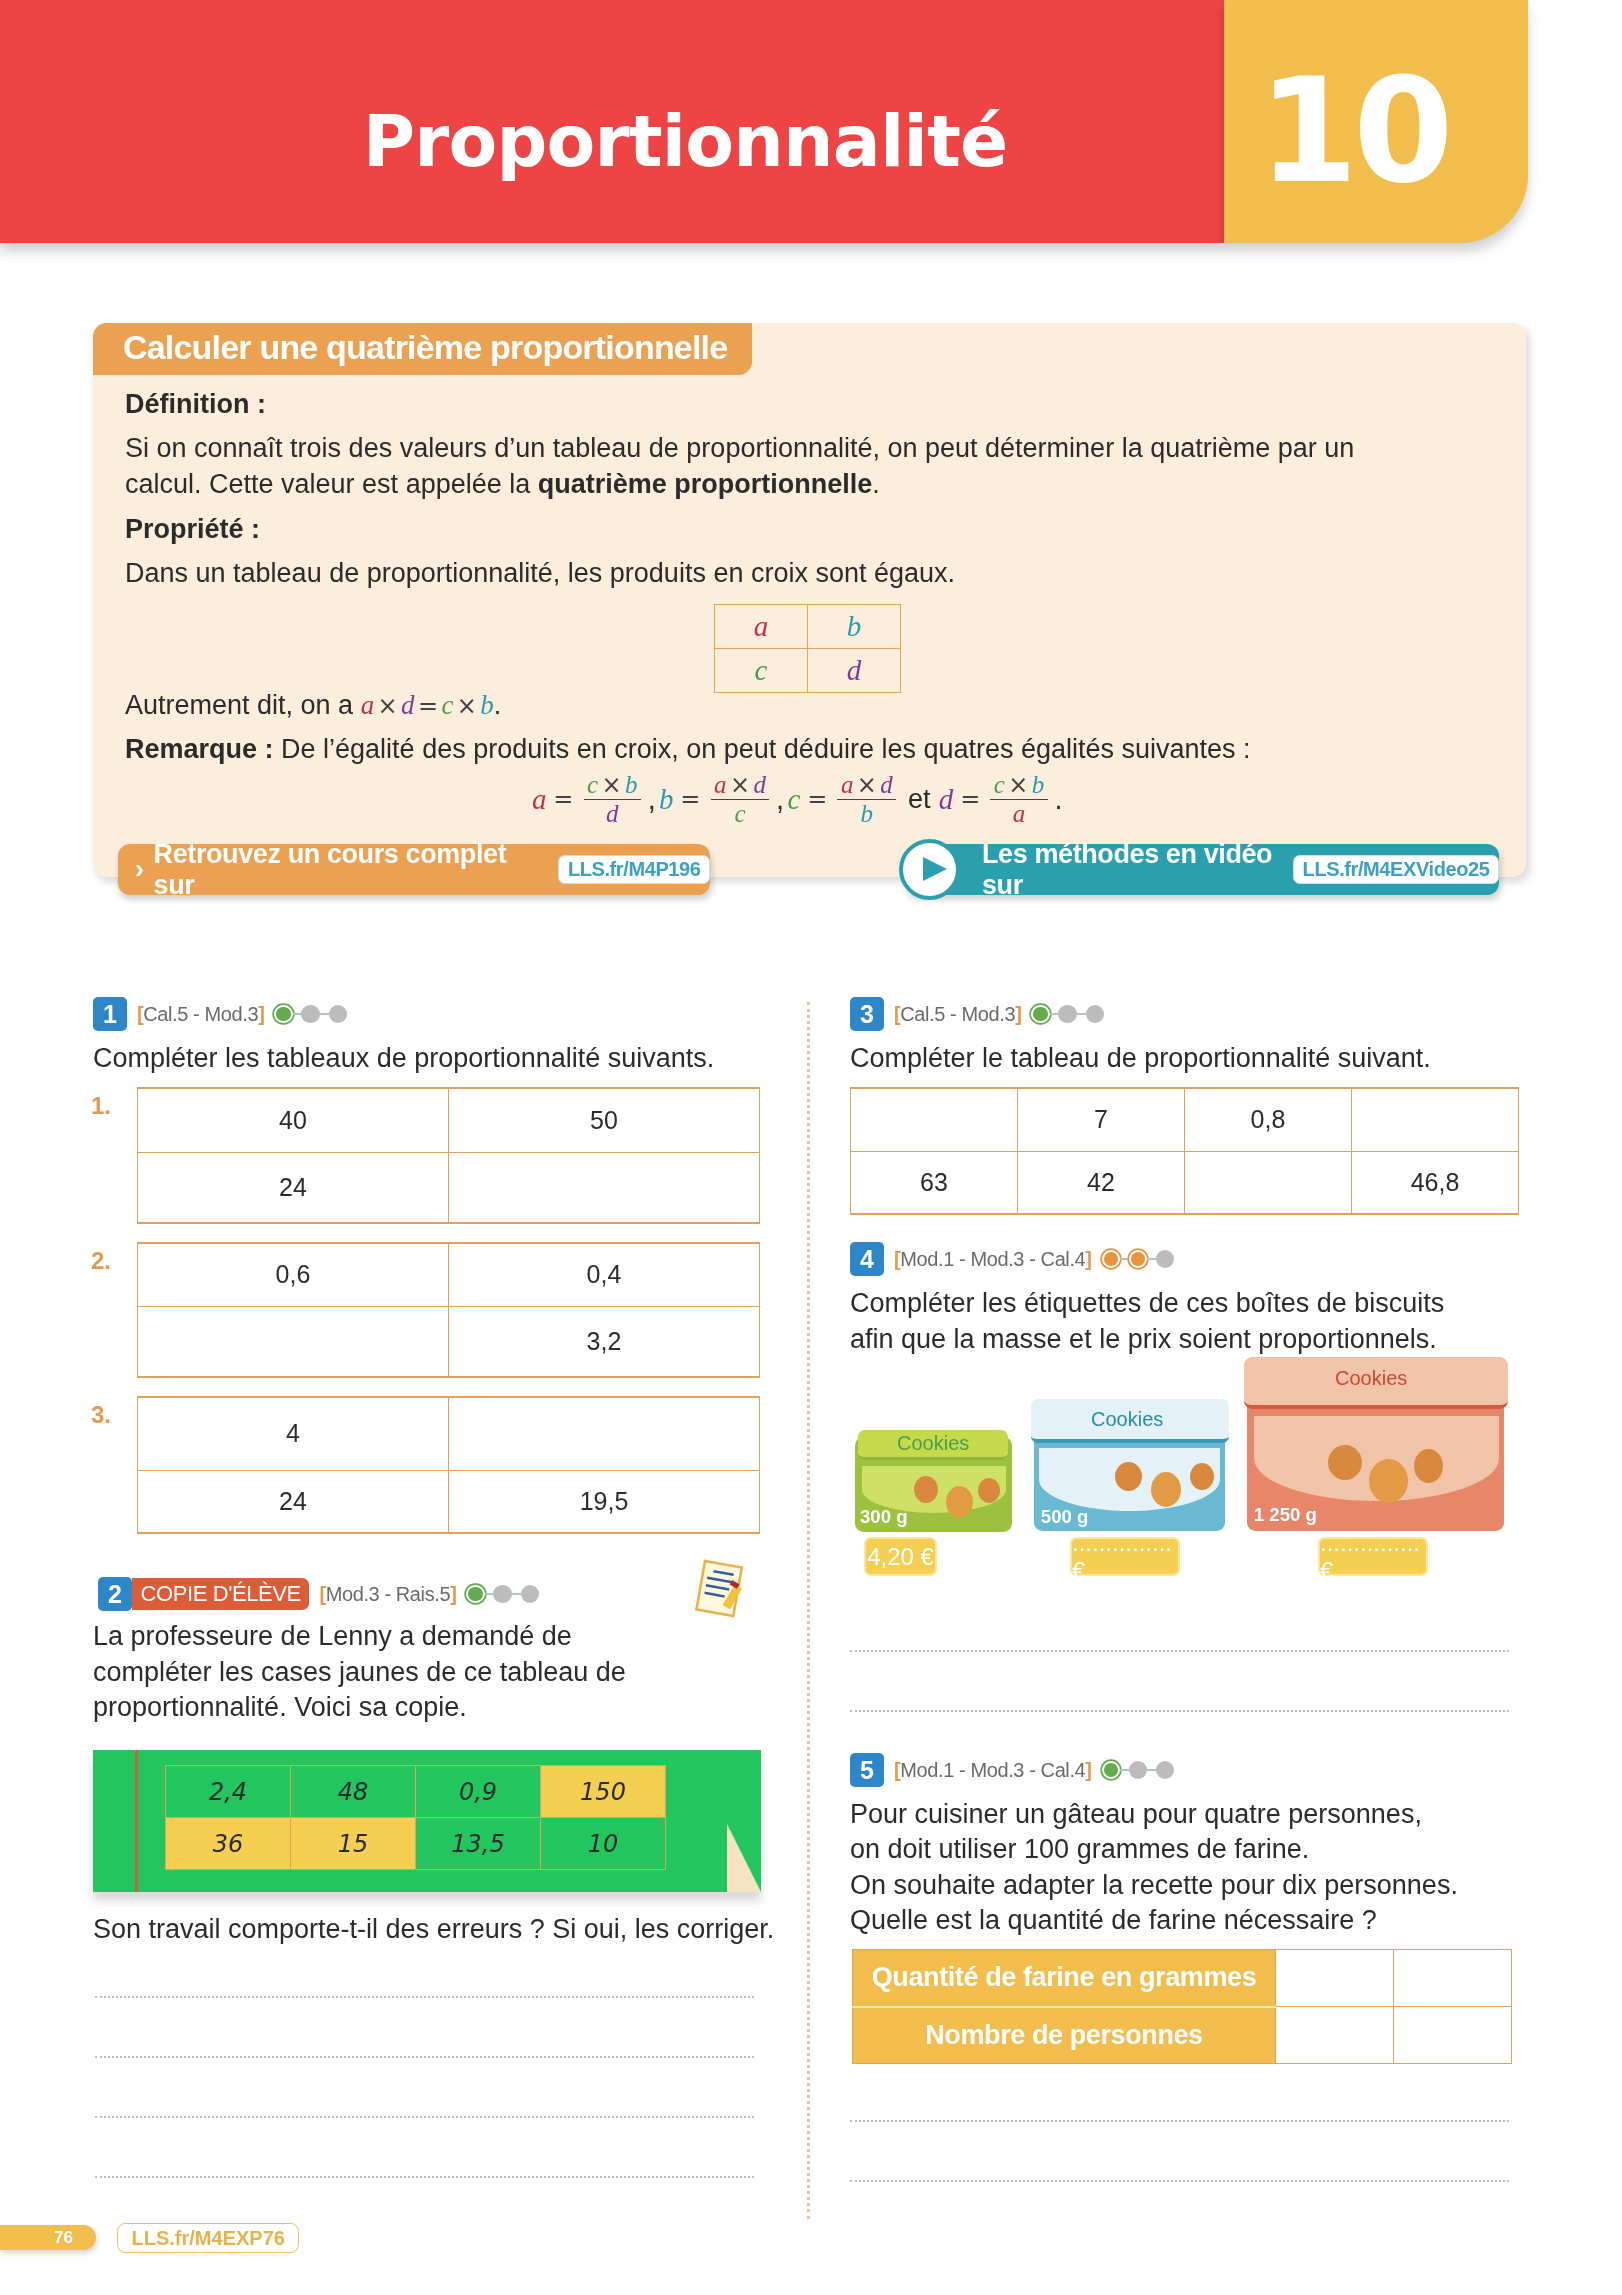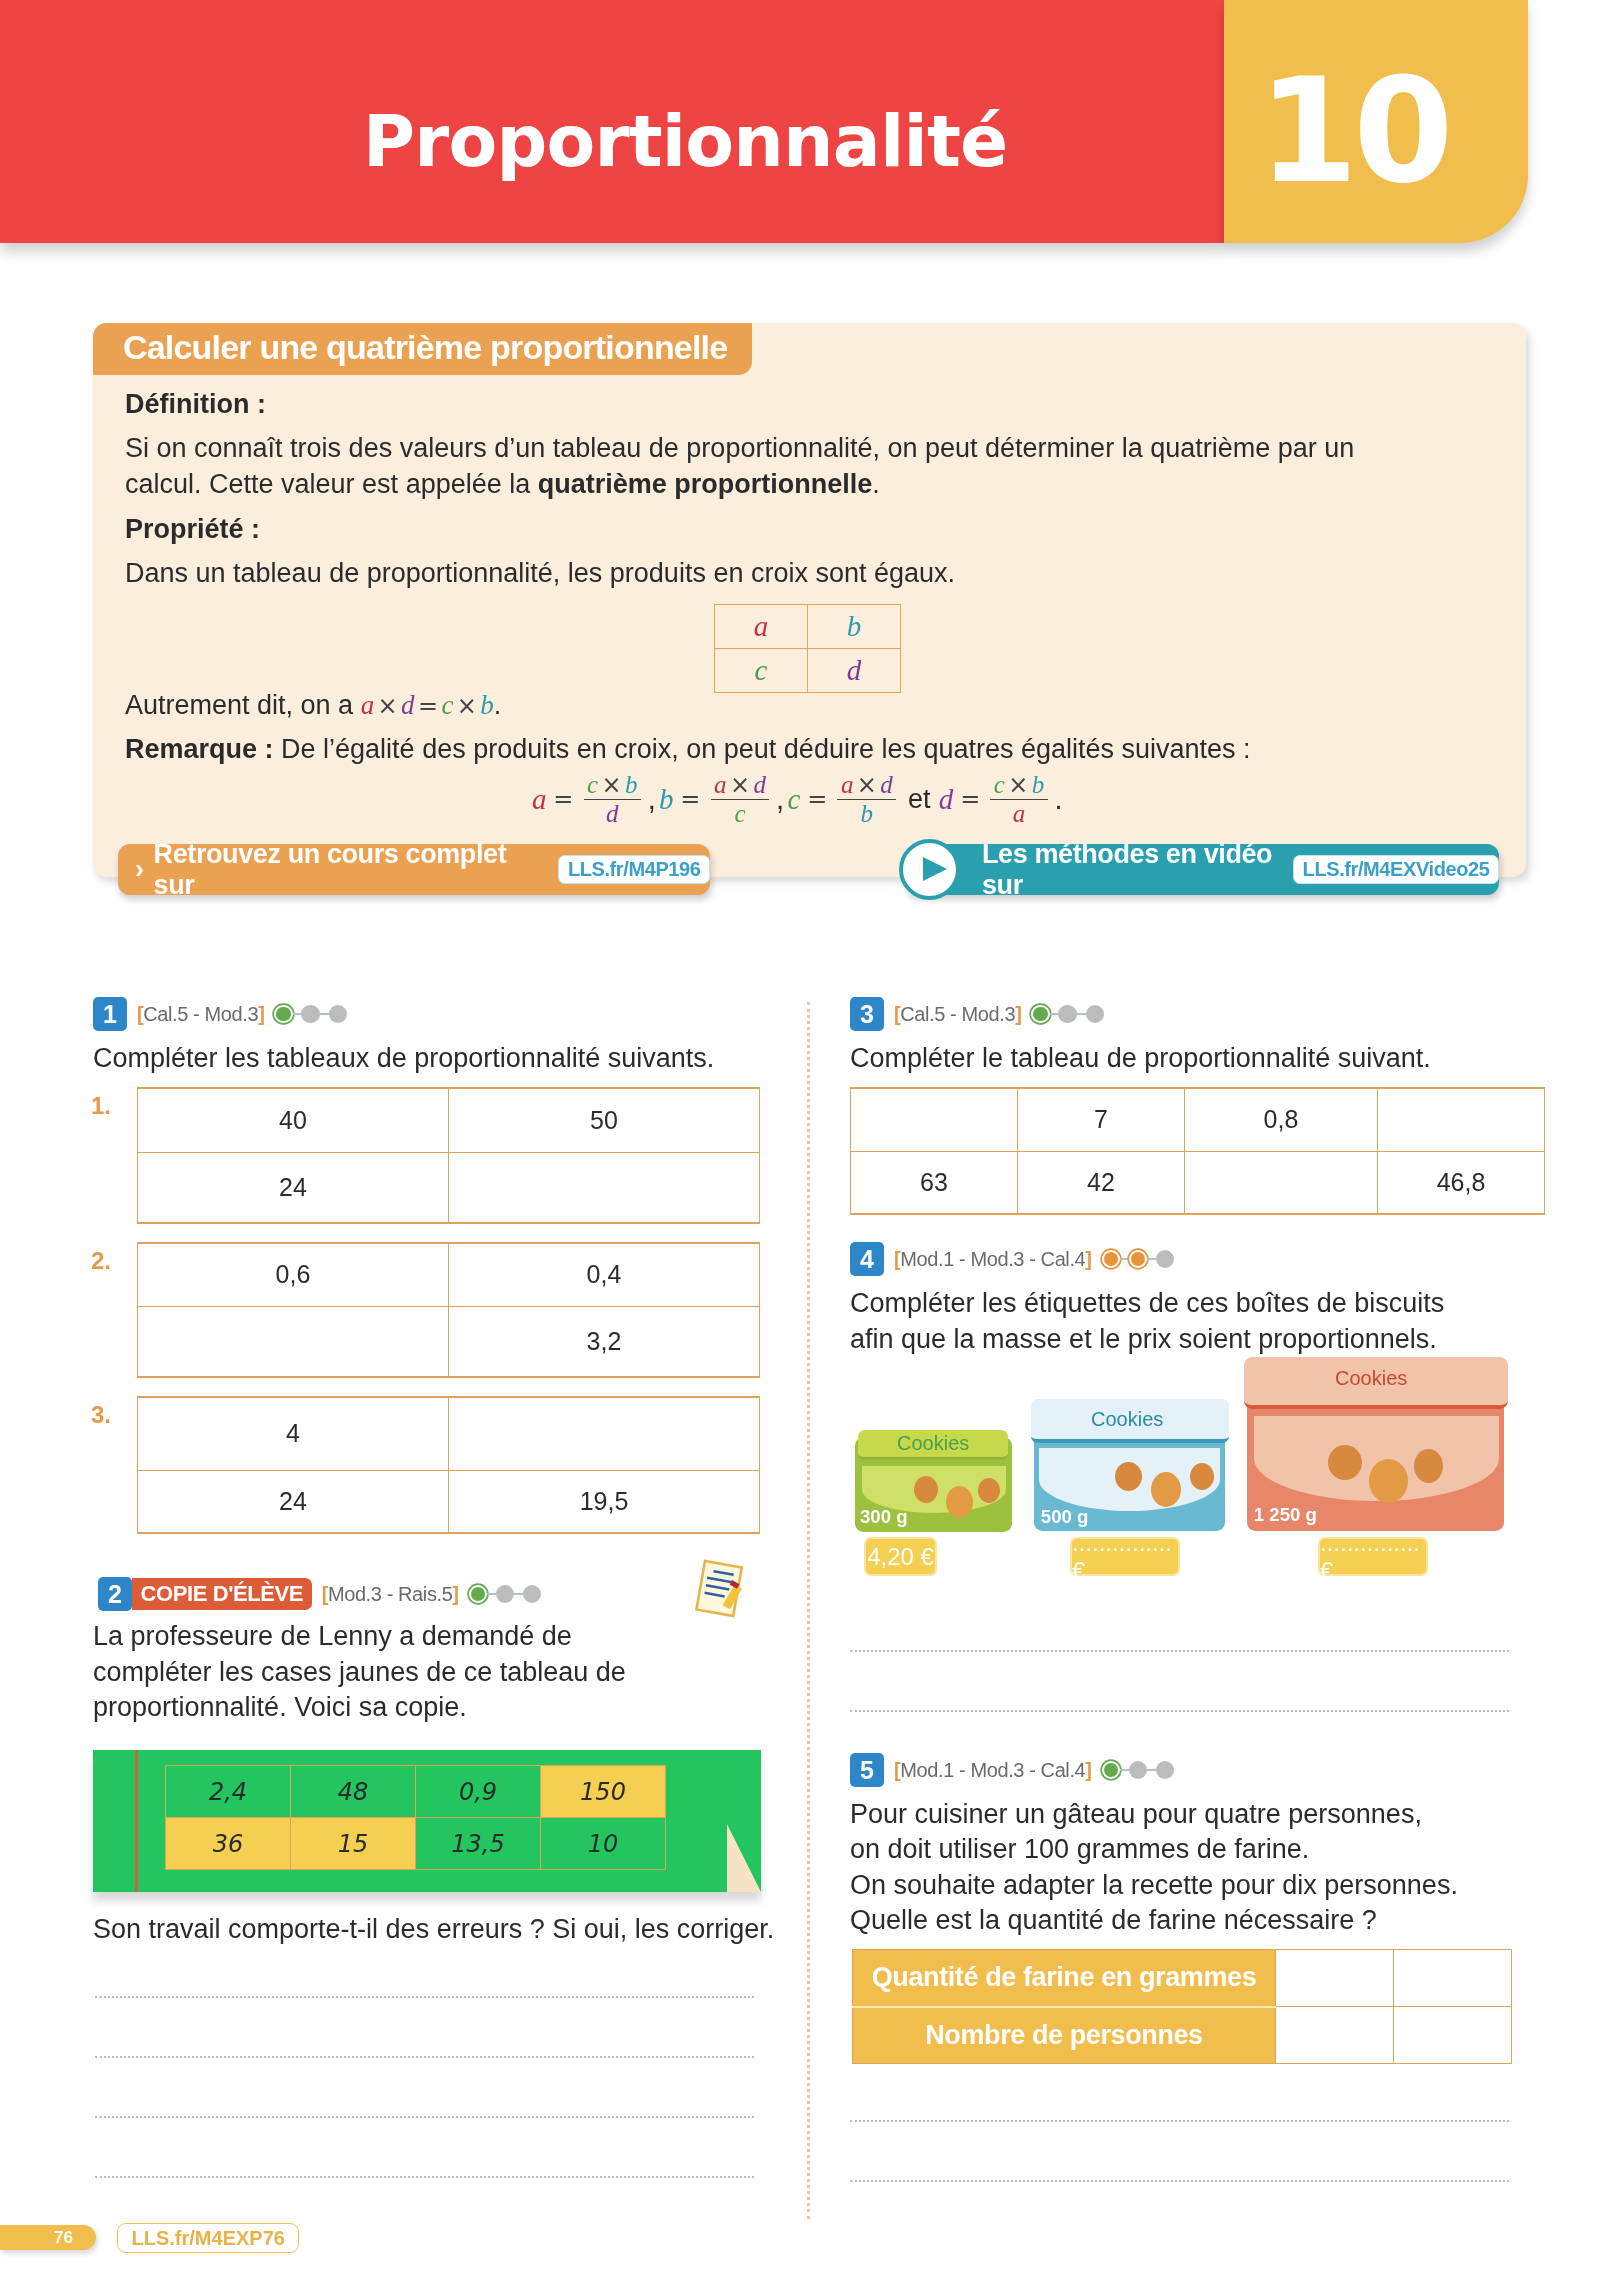--- a/index.html
+++ b/index.html
@@ -34,21 +34,21 @@
   .play-circle { position: absolute; left: -6.8px; top: -5px; width: 61px; height: 61px; border-radius: 50%; background: #fff; border: 4.2px solid #2aa0ae; }
   .play-circle::after { content: ""; position: absolute; left: 20px; top: 13.5px; border-left: 24px solid #2aa0ae; border-top: 12.7px solid transparent; border-bottom: 12.7px solid transparent; }
 
   
   .divider { position: absolute; left: 807px; top: 1002px; height: 1217px; border-left: 3.4px dotted #e2c9a6; }
 
   .ex-head { position: absolute; display: flex; align-items: center; gap: 10px; }
   .ex-num { width: 34px; height: 34px; background: #2d86c8; color: #fff; font-weight: bold; font-size: 25px; border-radius: 5px; display: flex; align-items: center; justify-content: center; }
   .ex-tag { font-size: 20px; color: #6a6a6a; letter-spacing: -0.4px; }
   .ex-tag .br { color: #e49a4a; font-weight: bold; }
-  .copie-badge { background: #db5c37; color: #fff; font-weight: bold; font-size: 22px; padding: 3.4px 8.5px; border-radius: 0 6.8px 6.8px 0; margin-left: -10px; letter-spacing: -0.4px; }
+  .copie-badge { background: #db5c37; color: #fff; font-weight: normal; font-size: 22px; padding: 3.4px 8.5px; border-radius: 0 6.8px 6.8px 0; margin-left: -10px; letter-spacing: -0.4px; }
   .level { display: flex; align-items: center; }
   .dot { width: 18.6px; height: 18.6px; border-radius: 50%; background: #bcbcbc; }
   .dot.green { background: #64ab4d; border: 2.5px solid #ffffff; box-shadow: 0 0 0 1.7px #64ab4d; }
   .dot.orange { background: #e8943b; border: 2.5px solid #ffffff; box-shadow: 0 0 0 1.7px #e8943b; }
   .dot-line { width: 8.5px; height: 2.5px; background: #a9c3d4; }
 
   .stmt { position: absolute; font-size: 27px; line-height: 35px; color: #2b2b2b; }
 
   .num-table { position: absolute; border-collapse: collapse; }
   .num-table td { border: 1.7px solid #e0a25a; text-align: center; font-size: 25px; color: #2b2b2b; }
@@ -278,21 +278,21 @@
       <span class="dot-line"></span>
       <span class="dot"></span>
     </div>
 </div>
 <div class="stmt" style="left:850px;top:1041px">Compléter le tableau de proportionnalité suivant.</div>
 <table class="num-table" style="left:850px;top:1087px">
   <tbody>
       <tr>
     <td style="width:167px;height:63px"></td>
     <td style="width:167px">7</td>
-    <td style="width:193px">0,8</td>
+    <td style="width:167px">0,8</td>
     <td style="width:167px"></td>
   </tr>
   <tr>
     <td style="height:63px">63</td>
     <td>42</td>
     <td></td>
     <td>46,8</td>
   </tr>
 </tbody>
   </table>

